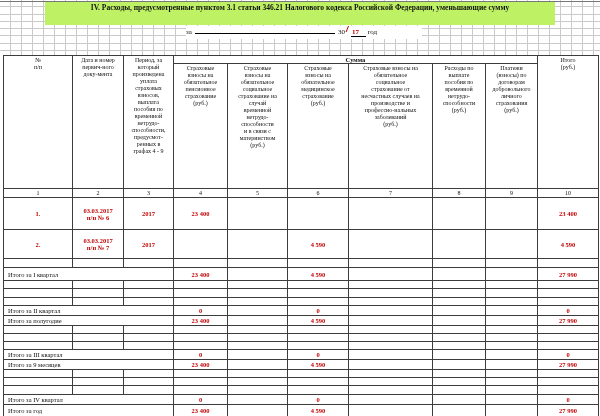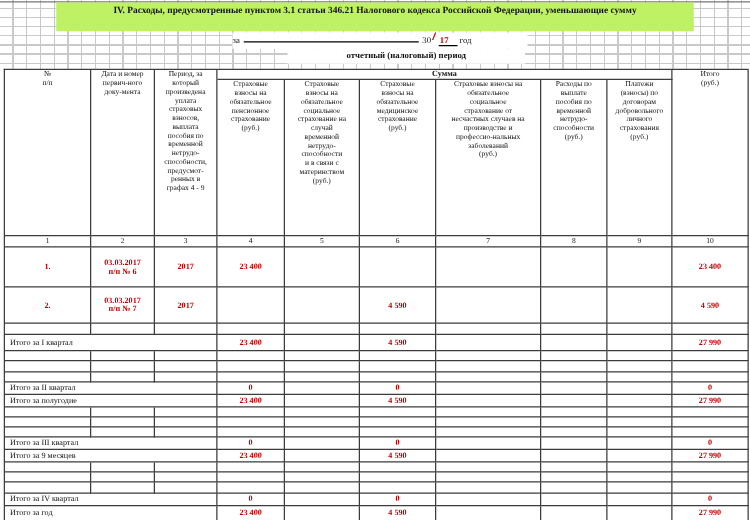--- a/index.html
+++ b/index.html
@@ -42,21 +42,20 @@
   <div class="topline"></div>
 
   <div class="titlebox">
     <div>IV. Расходы, предусмотренные пунктом 3.1 статьи 346.21 Налогового кодекса Российской Федерации, уменьшающие сумму</div>
   </div>
 
   <div class="zaline">
     <span>за</span><span class="blank"></span><span>30</span><span class="tick"></span><span class="yearval">17</span>&nbsp;<span>год</span>
   </div>
 
-  <div class="caption">отчетный (налоговый) период</div>
 
   <div class="tbl" id="tbl">
       <div class="c hd" style="grid-area: 1 / 1 / 3;">
         <div>
           <span>№</span>
           <span>п/п</span>
         </div>
       </div>
       <div class="c hd" style="grid-area: 1 / 2 / 3;">
         <div>

